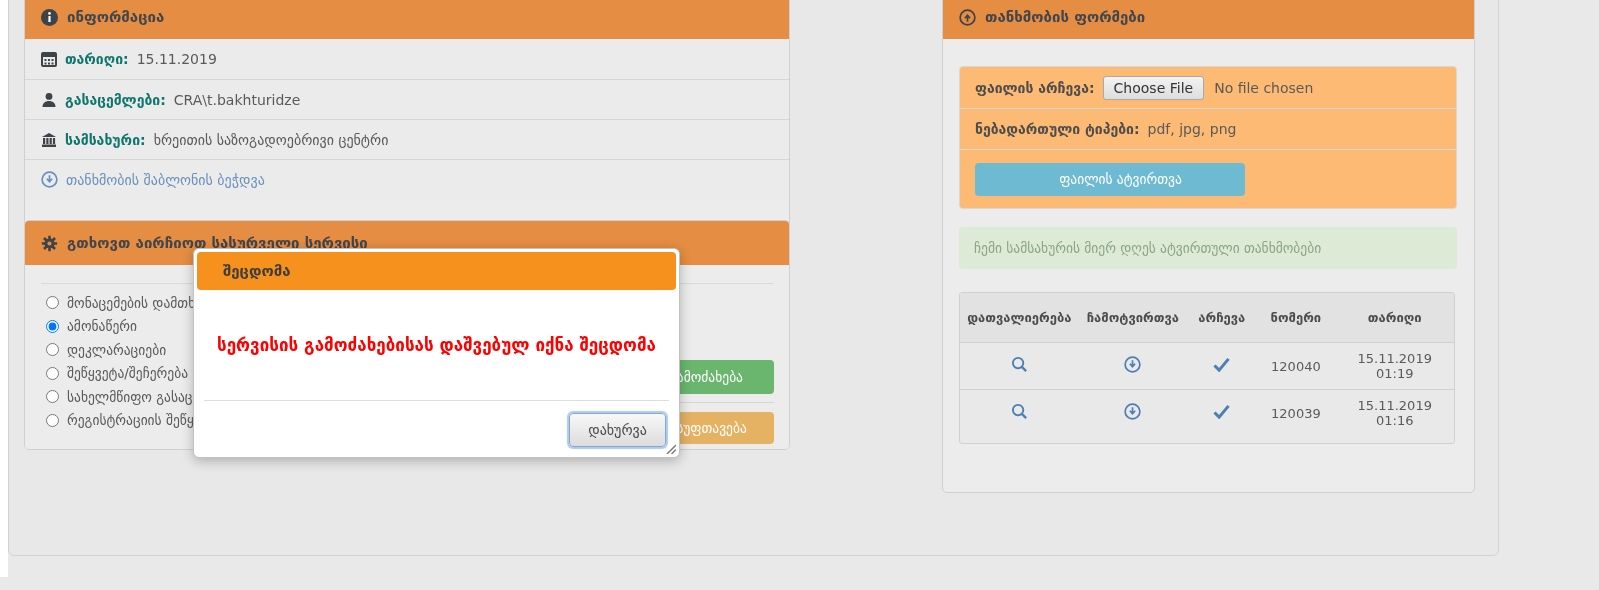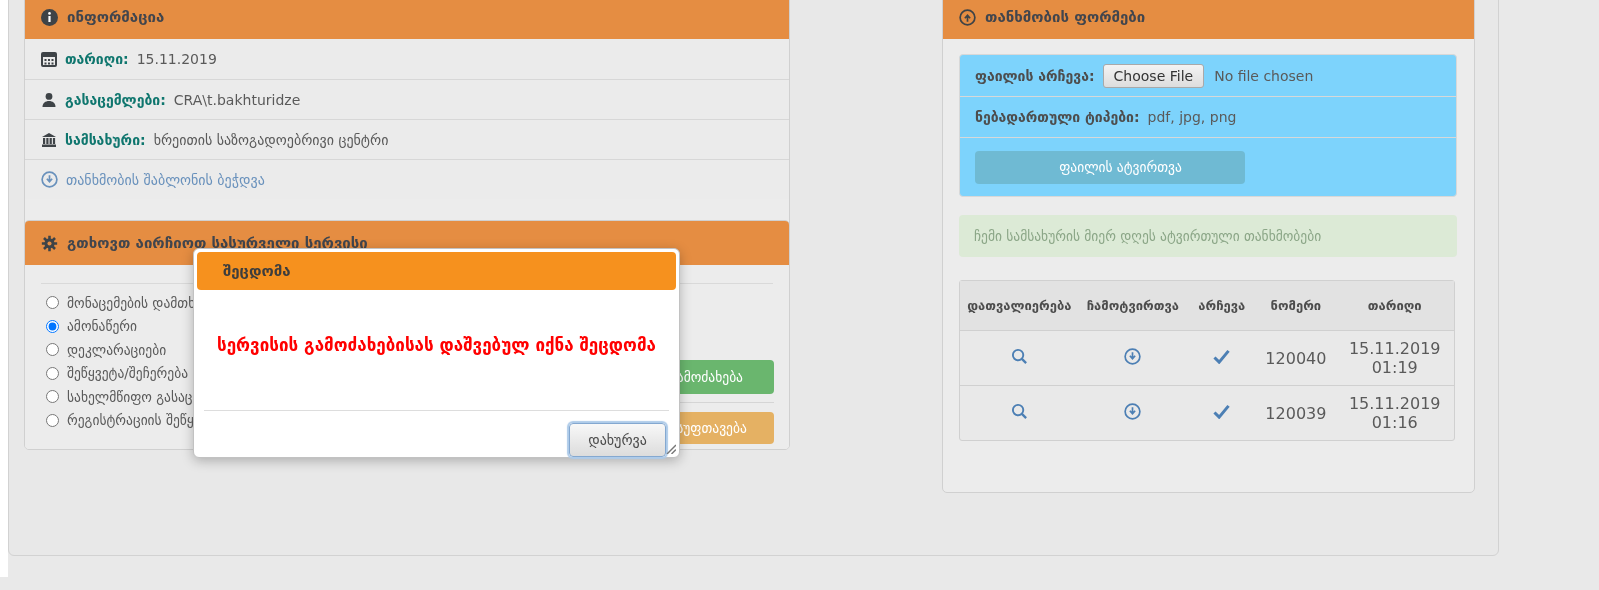--- a/index.html
+++ b/index.html
@@ -29,41 +29,41 @@
   .svc-top-rule { position:absolute; left:16px; right:16px; top:18px; border-top:1px solid #d9d9d9; }
   .radio-list { position:absolute; left:21px; top:26px; white-space:nowrap; }
   .radio-item { display:flex; align-items:center; gap:8px; height:23.5px; color:#5a5a5a; font-size:13.5px; cursor:default; }
   .radio-item input { width:13px; height:13px; }
   .svc-call-btn { position:absolute; right:15px; top:95px; width:200px; height:34px; background:#6ab66e; color:#fff; border:none; border-radius:4px; font-size:13.5px; font-family:inherit; }
   .svc-rule { position:absolute; right:15px; top:137px; width:215px; border-top:1px solid #d5d5d5; }
   .svc-clear-btn { position:absolute; right:15px; top:147px; width:200px; height:32px; background:#e5b163; color:#fff; border:none; border-radius:4px; font-size:13.5px; font-family:inherit; }
 
   
   .upload-panel { left:942px; top:-6px; width:533px; height:499px; }
-  .upload-box { margin:15px 17px 0 16px; border:1px solid #d8d8d8; border-radius:4px; background:#7dd3fc; }
+  .upload-box { margin:27px 17px 0 16px; border:1px solid #d8d8d8; border-radius:4px; background:#fdba74; }
   .upload-row { min-height:41px; display:flex; align-items:center; padding-left:15px; border-top:1px solid #d8d8d8; }
   .upload-row:first-child { border-top:none; }
   .upload-row b { color:#4d4d4d; margin-right:8px; }
   .file-btn { display:inline-block; background:linear-gradient(#f3f3f3,#dddddd); border:1px solid #a9a9a9; border-radius:3px; padding:3px 10px; font-size:14px; color:#333; margin-right:10px; }
   .file-none { color:#5a5a5a; }
   .upload-btn-row { height:59px; }
   .upload-btn { margin-left:0; width:270px; height:33px; background:#6fbad3; border:none; border-radius:4px; color:#fff; font-size:13.5px; font-family:inherit;padding-left:21px; }
   .notice { margin:18px 17px 0 16px; height:42px; background:#dcead6; border-radius:4px; color:#8ba687; font-size:13.5px; display:flex; align-items:center; padding-left:15px; }
   .tbl-box { margin:23px 19px 0 16px; border:1px solid #d0d0d0; border-radius:3px; background:#e9e9e9; min-height:152px; }
   table { width:100%; border-collapse:collapse; table-layout:fixed; }
   th { background:#e2e2e2; color:#4d4d4d; font-weight:bold; font-size:13px; padding:17px 4px; text-align:center; }
-  td { border-top:1px solid #d0d0d0; text-align:center; padding:8px 4px; font-size:16px; color:#5a5a5a; height:37px; }
+  td { border-top:1px solid #d0d0d0; text-align:center; padding:8px 4px; font-size:13px; color:#5a5a5a; height:37px; }
   col.c1{width:24%} col.c2{width:22%} col.c3{width:14%} col.c4{width:16%} col.c5{width:24%}
 
   
   .modal { position:absolute; left:193px; top:248px; width:487px; height:210px; background:#ffffff; border:1px solid #c2c2c2; border-radius:6px; box-shadow:0 3px 12px rgba(0,0,0,.25); padding:3px; z-index:10; }
   .modal-header { height:38px; background:#f6911e; border-radius:4px; display:flex; align-items:center; padding-left:26px; font-weight:bold; font-size:15px; color:#3d3d3d; cursor:move; }
   .modal-body { height:110px; display:flex; align-items:center; justify-content:center; }
   .modal-message { color:#ff0000; font-weight:bold; font-size:17px; text-align:center; }
-  .modal-footer { border-top:1px solid #dddddd; margin:10px 7px; padding:12px 3px 0 0; display:flex; justify-content:flex-end; }
+  .modal-footer { border-top:1px solid #dddddd; margin:0 7px; padding:12px 3px 0 0; display:flex; justify-content:flex-end; }
   .modal-close-btn { width:97px; height:34px; background:linear-gradient(#f8f8f8,#dcdcdc); border:1px solid #84a8d0; border-radius:4px; box-shadow:0 0 1px 2px #aecbe9; color:#4a4a4a; font-size:14px; font-family:inherit; }
   .resize-handle { position:absolute; right:3px; bottom:3px; width:11px; height:11px; cursor:se-resize; }
 
   .icon-dark { color:#3e4347; }
   .icon-blue { color:#4c7fb4; }
 </style>
 </head>
 <body>
 
 <div class="stage">

